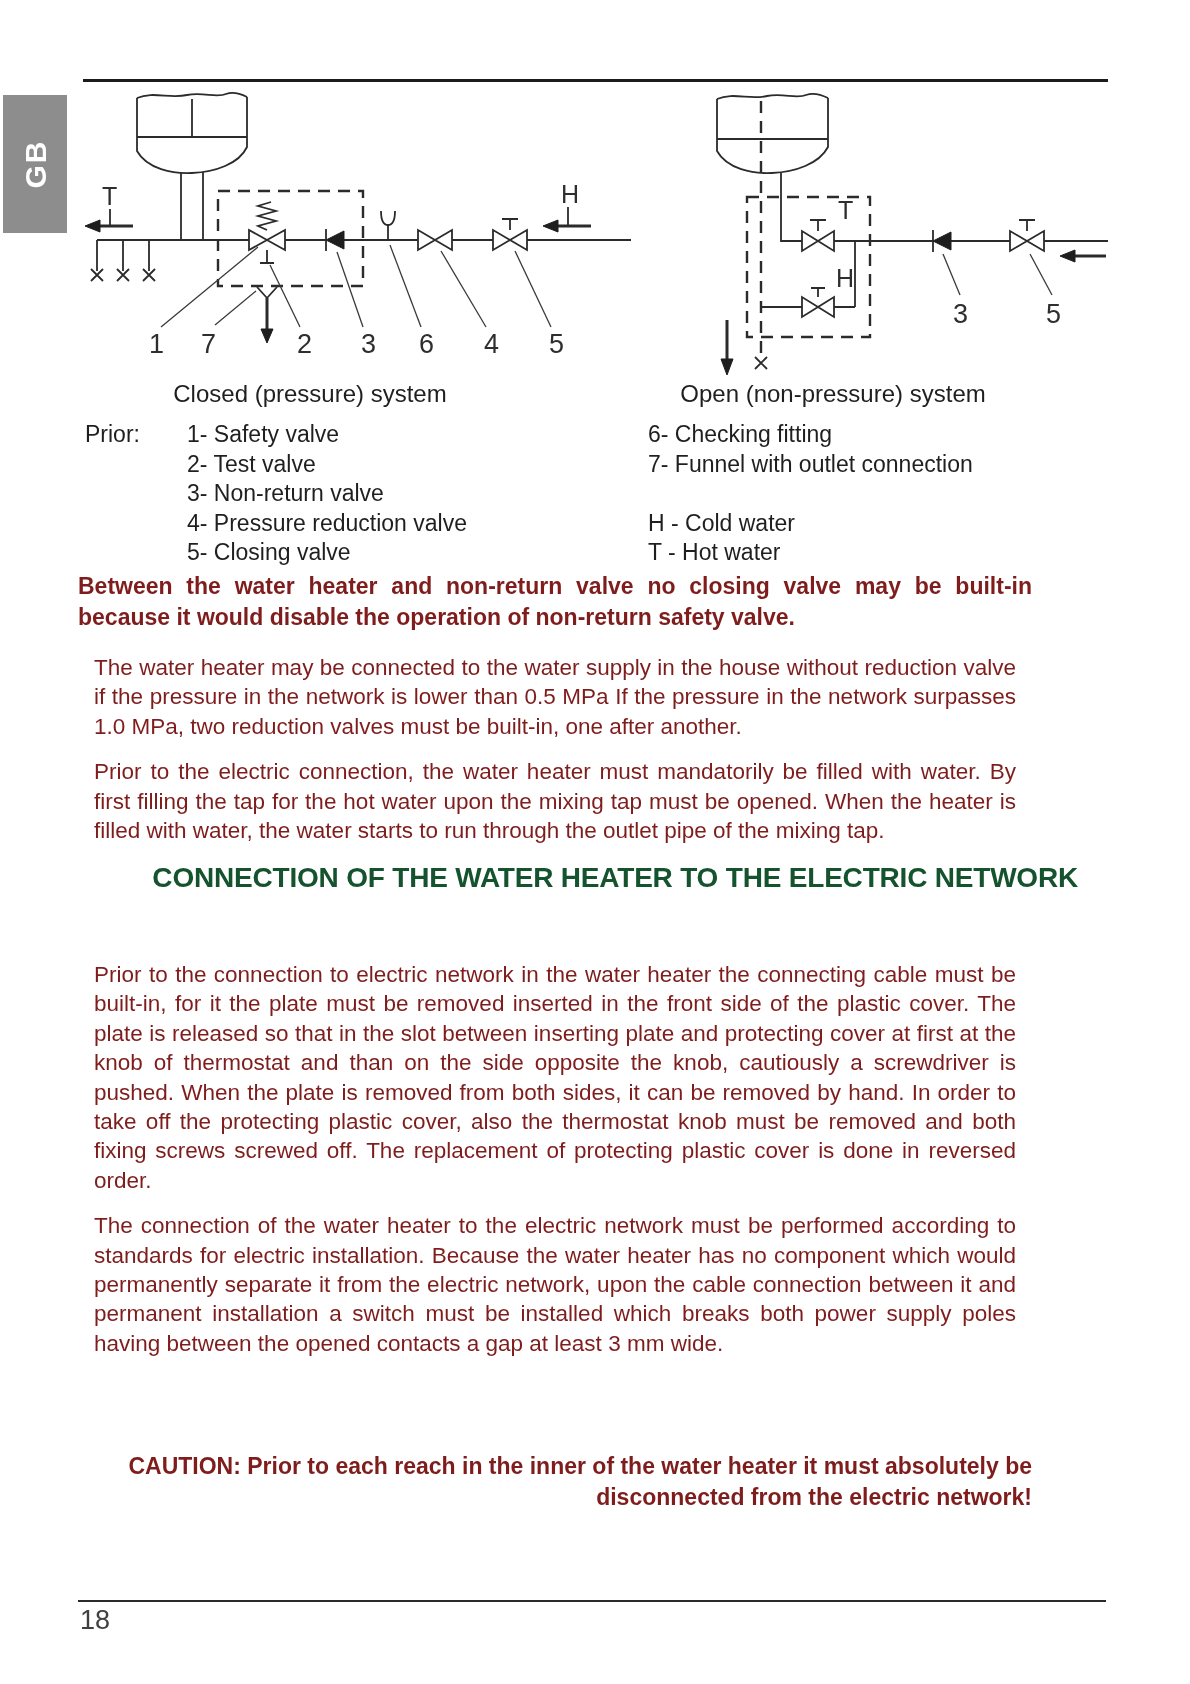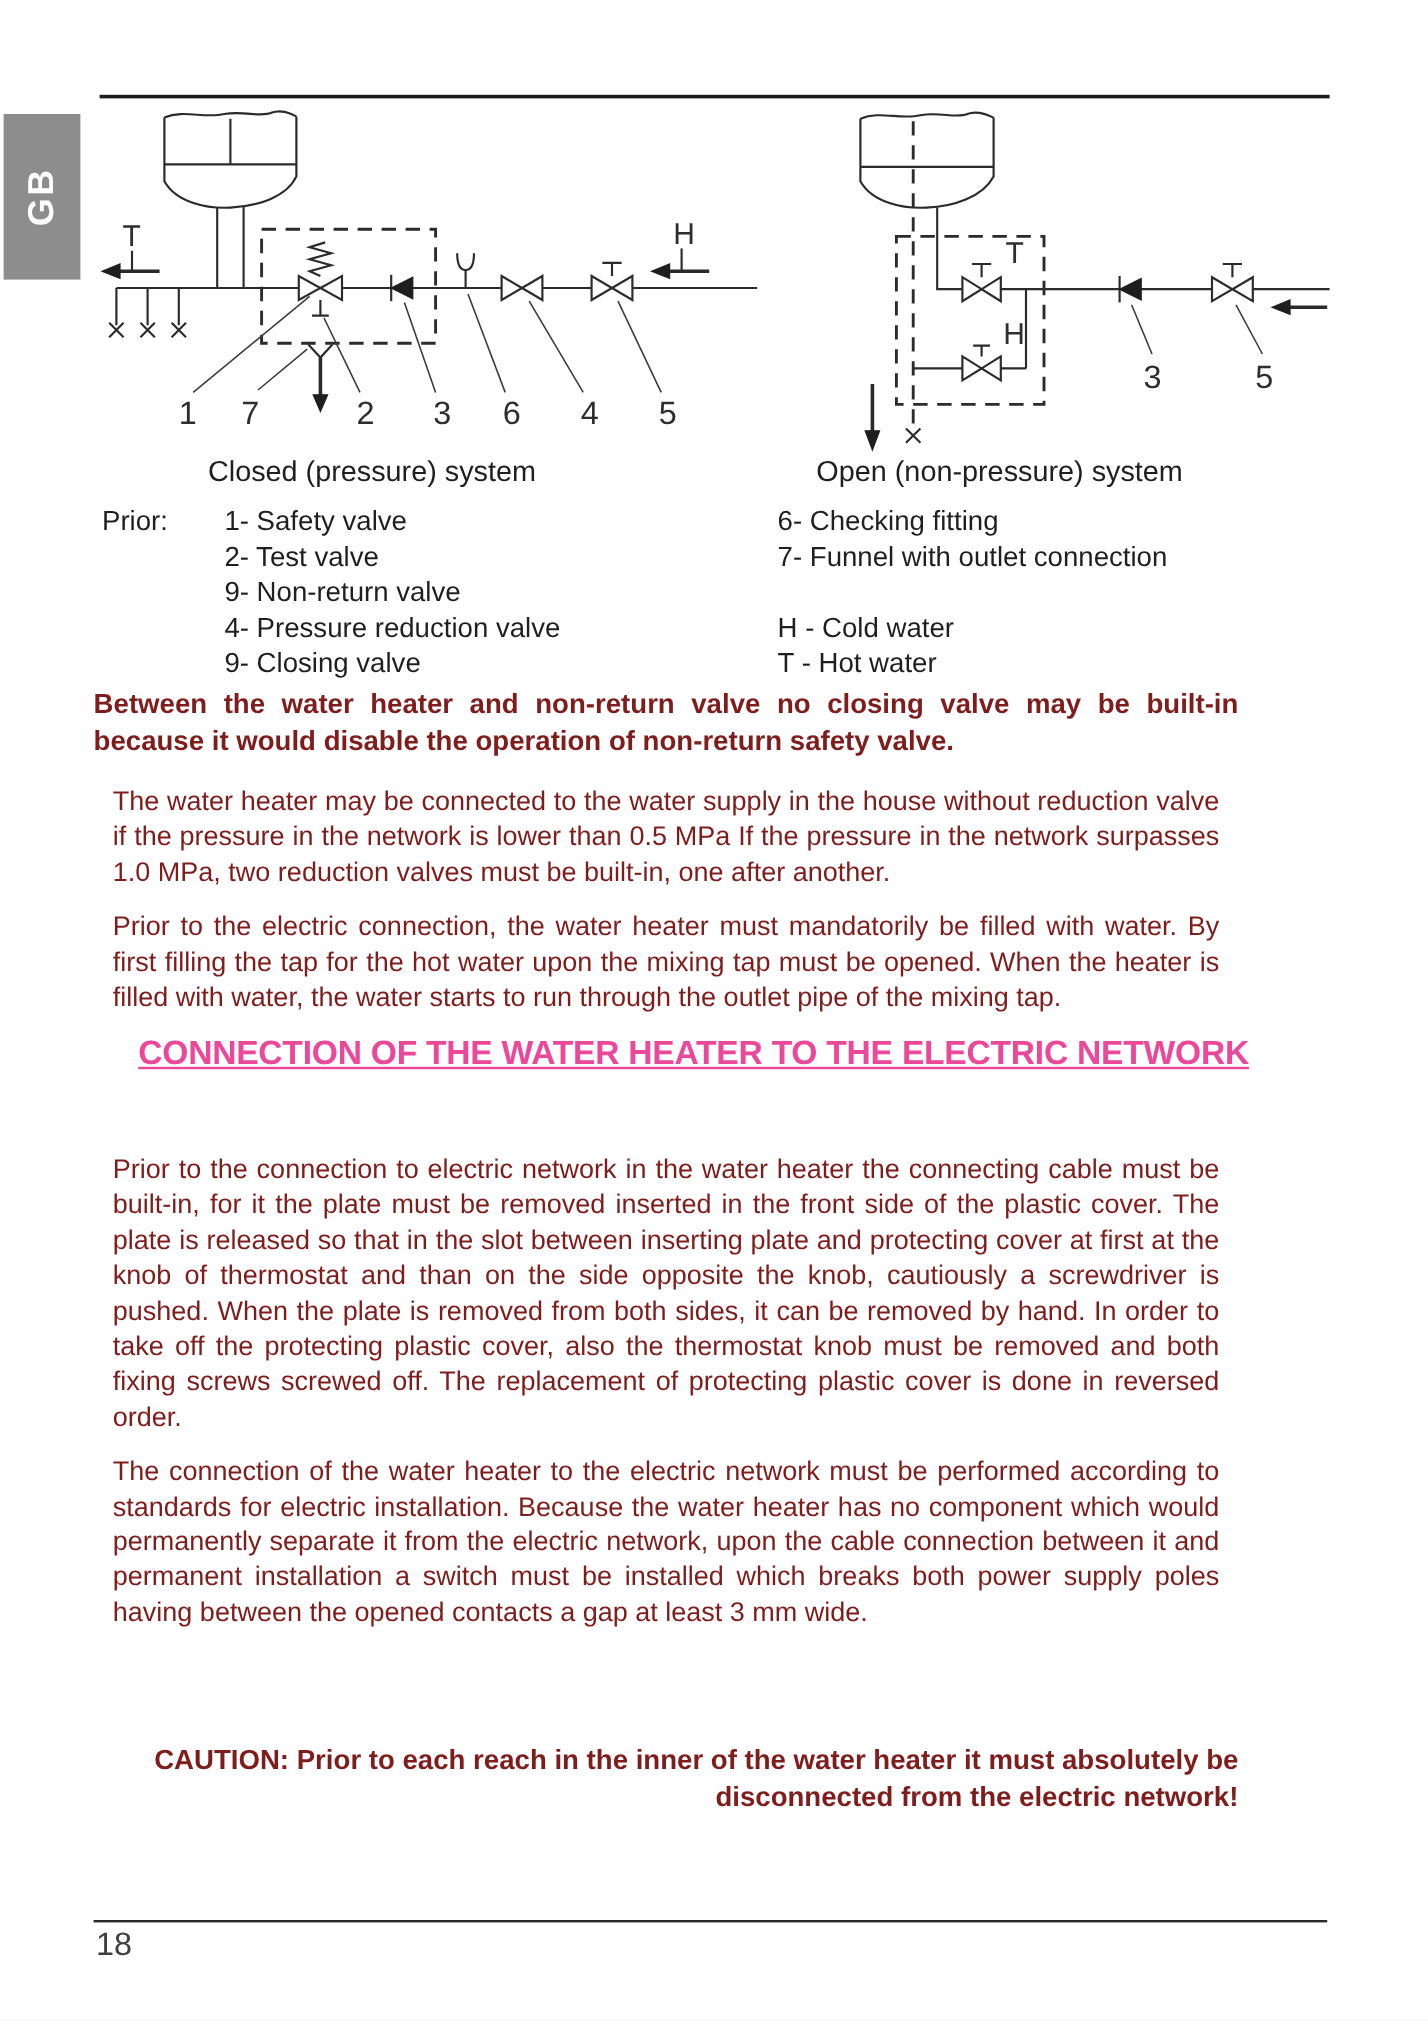--- a/index.html
+++ b/index.html
@@ -34,22 +34,22 @@
     position:absolute;left:85px;top:420px;width:1000px;
     font-size:23px;line-height:29.5px;color:#1f1f1f;
   }
   .legend-row{display:grid;grid-template-columns:102px 461px 1fr;}
   .para{position:absolute;left:78px;width:954px;font-size:22.5px;line-height:29.4px;text-align:justify;color:#7f1d1d;}
   .warning{top:571px;font-weight:bold;font-size:23px;line-height:31px;}
   .block1{top:637px;}
   .block1 p, .block2 p{margin:16px;}
   .main-heading{
     position:absolute;left:78px;top:862px;width:1000px;
-    font-size:28px;font-weight:bold;letter-spacing:-0.2px;color:#ec4899;
-    text-align:center;white-space:nowrap;text-decoration:underline;
+    font-size:28px;font-weight:bold;letter-spacing:-0.2px;color:#14532d;
+    text-align:right;white-space:nowrap;
   }
   .block2{top:944px;}
   .caution{top:1451px;font-weight:bold;font-size:23px;line-height:31px;text-align:right;}
   .footer-rule{position:absolute;left:78px;top:1600px;width:1028px;height:2px;background:#2a2a2a;}
   .page-number{position:absolute;left:80px;top:1605px;font-size:27px;color:#404040;}
   svg .ln{stroke:#2b2b2b;stroke-width:1.8;fill:none;}
   svg .thick{stroke:#2b2b2b;stroke-width:3;fill:none;}
   svg .dash{stroke:#2b2b2b;stroke-width:2.4;fill:none;stroke-dasharray:12 8;}
   svg .fillblk{fill:#1e1e1e;stroke:#1e1e1e;}
   svg .callout{stroke:#3a3a3a;stroke-width:1.3;fill:none;}
@@ -241,31 +241,31 @@
       <span>1- Safety valve</span>
       <span>6- Checking fitting</span>
     </div>
     <div class="legend-row">
       <span></span>
       <span>2- Test valve</span>
       <span>7- Funnel with outlet connection</span>
     </div>
     <div class="legend-row">
       <span></span>
-      <span>9- Non-return valve</span>
+      <span>3- Non-return valve</span>
       <span></span>
     </div>
     <div class="legend-row">
       <span></span>
       <span>4- Pressure reduction valve</span>
       <span>H - Cold water</span>
     </div>
     <div class="legend-row">
       <span></span>
-      <span>9- Closing valve</span>
+      <span>5- Closing valve</span>
       <span>T - Hot water</span>
     </div>
   </div>
 
   <div class="para warning">Between the water heater and non-return valve no closing valve may be built-in because it would disable the operation of non-return safety valve.</div>
 
   <div class="para block1">
     <p>The water heater may be connected to the water supply in the house without reduction valve if the pressure in the network is lower than 0.5 MPa If the pressure in the network surpasses 1.0 MPa, two reduction valves must be built-in, one after another.</p>
     <p>Prior to the electric connection, the water heater must mandatorily be filled with water. By first filling the tap for the hot water upon the mixing tap must be opened. When the heater is filled with water, the water starts to run through the outlet pipe of the mixing tap.</p>
   </div>

